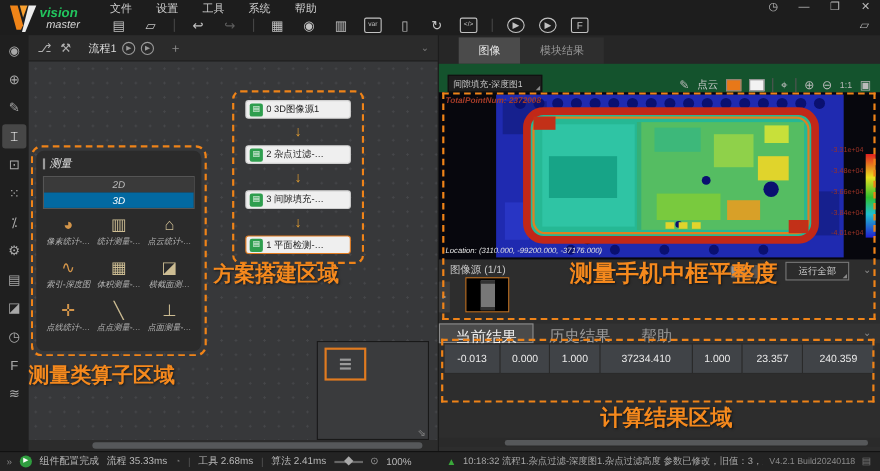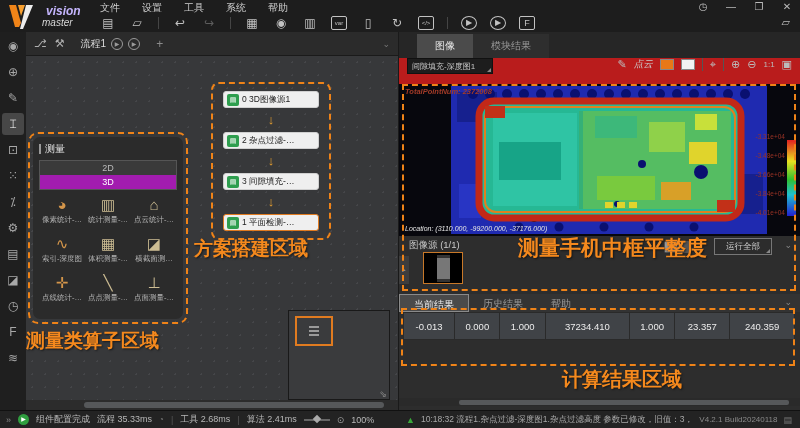--- a/index.html
+++ b/index.html
@@ -4,21 +4,21 @@
 <style>
   * { margin:0; padding:0; box-sizing:border-box; }
   html,body { width:800px; height:428px; background:#2e2e2e; overflow:hidden;
     font-family:"Liberation Sans","DejaVu Sans",sans-serif; }
   #app { position:relative; width:800px; height:428px; background:#2e2e2e; color:#ccc; }
 
   
   .titlebar { position:absolute; left:0; top:0; width:800px; height:32px; background:#1d1d1d; z-index:20; }
   .logo { position:absolute; left:6px; top:2px; width:90px; height:28px; }
   .logo .vmark { position:absolute; left:2px; top:1px; width:26px; height:26px; }
-  .logo .btop { position:absolute; left:30px; top:2px; font-size:12px; font-style:italic; font-weight:bold; color:#c4b5fd;margin-left:10px; }
+  .logo .btop { position:absolute; left:30px; top:2px; font-size:12px; font-style:italic; font-weight:bold; color:#22c55e; }
   .logo .bbot { position:absolute; left:36px; top:15px; font-size:10px; font-style:italic; color:#d8d8d8; }
   .menurow { position:absolute; left:100px; top:0; height:15px; display:flex; gap:22px; align-items:center; }
   .menurow span { font-size:10px; color:#cfcfcf; cursor:default; }
   .winctrl { position:absolute; right:6px; top:1px; display:flex; gap:14px; align-items:center; }
   .winctrl span { font-size:10px; color:#bbb; width:14px; text-align:center; }
   .toolrow { position:absolute; left:100px; top:14px; height:18px; display:flex; gap:13px; align-items:center; }
   .ticon { font-size:12px; color:#c2c2c2; min-width:16px; text-align:center; line-height:16px; }
   .ticon.dim { color:#5d5d5d; }
   .ticon.circ { border:1px solid #c2c2c2; border-radius:50%; width:14px; height:14px; font-size:8px; line-height:12px; }
   .ticon.box { border:1px solid #c2c2c2; border-radius:2px; width:14px; height:14px; font-size:9px; line-height:12px; }
@@ -40,26 +40,26 @@
   .flowtab .pl { border:1px solid #9a9a9a; color:#9a9a9a; border-radius:50%; width:12px; height:12px; font-size:6px;
     line-height:10px; text-align:center; }
   .plus { color:#8a8a8a; font-size:12px; }
   .ft-chev { margin-left:auto; color:#777; font-size:9px; }
   .canvas { position:absolute; left:0; top:24px; width:372px; height:344px;
     background-color:#37383a;
     background-image:radial-gradient(#454649 1px, transparent 1px); background-size:13px 13px; }
 
   
   .algwrap { position:absolute; left:2px; top:76px; width:160px; height:192px; border:2px dashed #ef8318; border-radius:10px; padding:3px; }
-  .algpanel { width:100%; height:100%; background:#2b2b2b; border-radius:7px; padding:5px 6px; overflow:hidden; }
+  .algpanel { width:100%; height:100%; background:#2b2b2b; border-radius:7px; padding:5px 6px; overflow:hidden;font-style:italic; }
   .alghead { display:flex; align-items:center; gap:4px; font-size:10px; color:#e3e3e3; margin-bottom:4px; }
   .alghead .bar { width:2px; height:10px; background:#9a9a9a; }
   .algtabs { display:flex; border:1px solid #555; margin-bottom:5px;flex-direction:column; }
   .algtabs div { flex:1; text-align:center; font-size:9px; padding:2px 0; color:#bbb; background:#3a3a3a; }
-  .algtabs div.on { background:#a21caf; color:#fff; }
+  .algtabs div.on { background:#0369a1; color:#fff; }
   .alggrid { display:grid; grid-template-columns:1fr 1fr 1fr; row-gap:9px; }
   .algitem { text-align:center; }
   .algitem .ai { font-size:15px; height:20px; line-height:20px; color:#d3954a; }
   .algitem .ai.alt { color:#cdbd93; }
   .algitem .al { font-size:7.5px; color:#b5b5b5; white-space:nowrap; overflow:hidden; }
 
   
   .chainwrap { position:absolute; left:185px; top:26px; width:120px; height:158px; border:2px dashed #ef8318; border-radius:8px;
     display:flex; flex-direction:column; align-items:center; justify-content:space-between; padding:7px 0; }
   .node { width:96px; height:17px; background:#efefef; border-radius:3px; display:flex; align-items:center; gap:3px;
@@ -80,27 +80,27 @@
   .mini-rs { position:absolute; right:2px; bottom:0; color:#888; font-size:9px; }
 
   .hscroll { position:absolute; left:0; top:368px; width:372px; height:10px; background:#2c2c2c; }
   .hscroll .thumb { position:absolute; left:58px; top:2px; width:300px; height:6px; background:#56585a; border-radius:3px; }
 
   
   .rpanel { position:absolute; left:398px; top:32px; width:402px; height:378px; background:#2d2d2d; border-left:1px solid #1a1a1a; }
   .rtabs { position:absolute; left:0; top:0; width:100%; height:26px; background:#262626; display:flex; align-items:flex-end; padding-left:18px; }
   .rtab { padding:5px 18px; font-size:10px; color:#999; background:#2e2e2e; }
   .rtab.on { background:#4b4b4b; color:#e8e8e8; }
-  .rtoolbar { position:absolute; left:0; top:26px; width:100%; height:26px; background:#b91c1c; display:flex; align-items:flex-start; padding:0 8px; gap:23px; }
+  .rtoolbar { position:absolute; left:0; top:26px; width:100%; height:26px; background:#14532d; display:flex; align-items:flex-end; padding:0 8px; gap:23px; }
   .imgsel { width:86px; height:16px; background:#1d1d1d; border:1px solid #111; color:#c8c8c8; font-size:8px;
     display:flex; align-items:center; padding:0 4px; position:relative; }
   .imgsel .crn { position:absolute; right:1px; bottom:1px; width:0; height:0; border-left:4px solid transparent; border-bottom:4px solid #888; }
   .rt-right { margin-left:auto; display:flex; align-items:center; gap:7px; }
   .rt-ic { font-size:11px; color:#bbb; }
-  .pclabel { font-size:9.5px; color:#ccc;font-style:italic; }
+  .pclabel { font-size:9.5px; color:#ccc; }
   .swatch { width:14px; height:11px; border:1px solid #888; }
   .sw-or { background:#e87818; } .sw-wh { background:#f2f2f2; }
   .vsep { width:1px; height:13px; background:#555; }
 
   .imgview { position:absolute; left:0; top:52px; width:402px; height:152px; background:#07070d; overflow:hidden; }
   .ov-top { position:absolute; left:6px; top:3px; font-size:7.5px; font-style:italic; font-weight:bold; color:#a33b28; z-index:4; }
   .ov-bot { position:absolute; left:6px; bottom:4px; font-size:7px; font-style:italic; color:#e4e4e4; z-index:4; }
   .cbar { position:absolute; right:5px; top:56px; width:9px; height:76px; z-index:4;
     background:linear-gradient(#e02020,#e8e020 28%,#30c030 52%,#20c0d0 72%,#2020d0); }
   .clabel { position:absolute; right:16px; width:46px; text-align:right; font-size:6.5px; color:#9a3326; z-index:4; }
@@ -116,21 +116,21 @@
   .thumb3d .ph { position:absolute; left:13px; top:2px; width:13px; height:27px; background:#777;
     box-shadow:inset 0 3px 0 #333, inset 0 -3px 0 #333; }
   .toggle { position:absolute; right:110px; top:5px; width:26px; height:12px; background:#555; border-radius:2px; }
   .toggle .knob { position:absolute; left:1px; top:1px; width:12px; height:10px; background:#9a9a9a; }
   .runall { position:absolute; right:28px; top:2px; width:58px; height:17px; background:#2c2c2c; border:1px solid #777;
     color:#ccc; font-size:8.5px; display:flex; align-items:center; justify-content:center; }
   .runall .crn { position:absolute; right:1px; bottom:1px; width:0; height:0; border-left:4px solid transparent; border-bottom:4px solid #888; }
   .src-chev { position:absolute; right:8px; top:4px; color:#888; font-size:9px; }
 
   .restabs { position:absolute; left:0; top:262px; width:100%; height:18px; background:#333; display:flex; }
-  .restab { padding:3px 14px; font-size:10px; color:#999; }
+  .restab { padding:3px 14px; font-size:14px; color:#999; }
   .restab.on { background:#4a4a4a; border:1px solid #8a8a8a; color:#eee; }
   .res-chev { margin-left:auto; color:#888; font-size:9px; padding:3px 8px; }
 
   table.res { position:absolute; left:4px; top:280px; width:392px; border-collapse:collapse; z-index:5; }
   table.res th { background:#585b60; color:#dedede; font-size:8.5px; font-weight:normal; height:22px; border:1px solid #2a2a2a; padding:0 1px; }
   table.res td { background:#404347; color:#ececec; font-size:9.5px; text-align:center; height:27px; border:1px solid #2a2a2a; }
 
   .rscroll { position:absolute; left:0; top:366px; width:402px; height:8px; background:#2a2a2a; }
   .rscroll .thumb { position:absolute; left:60px; top:1.5px; width:330px; height:5px; background:#56585a; border-radius:2px; }
 
@@ -447,21 +447,21 @@
         <td>1.000</td>
         <td>23.357</td>
         <td>240.359</td>
       </tr>
     </tbody>
       </table>
 
     <div class="dashimg"></div>
     <div class="dashres"></div>
 
-    <div class="anno" style="left:147px; top:334px; font-size:20px;margin-left:16px;">计算结果区域</div>
+    <div class="anno" style="left:147px; top:334px; font-size:20px;">计算结果区域</div>
 
     <div class="rscroll">
         <div class="thumb"></div>
       </div>
   </div>
 
   <div class="statusbar">
     <div class="sb-left">
       <span style="color:#888;">»</span>
       <span class="gcirc">▶</span>

